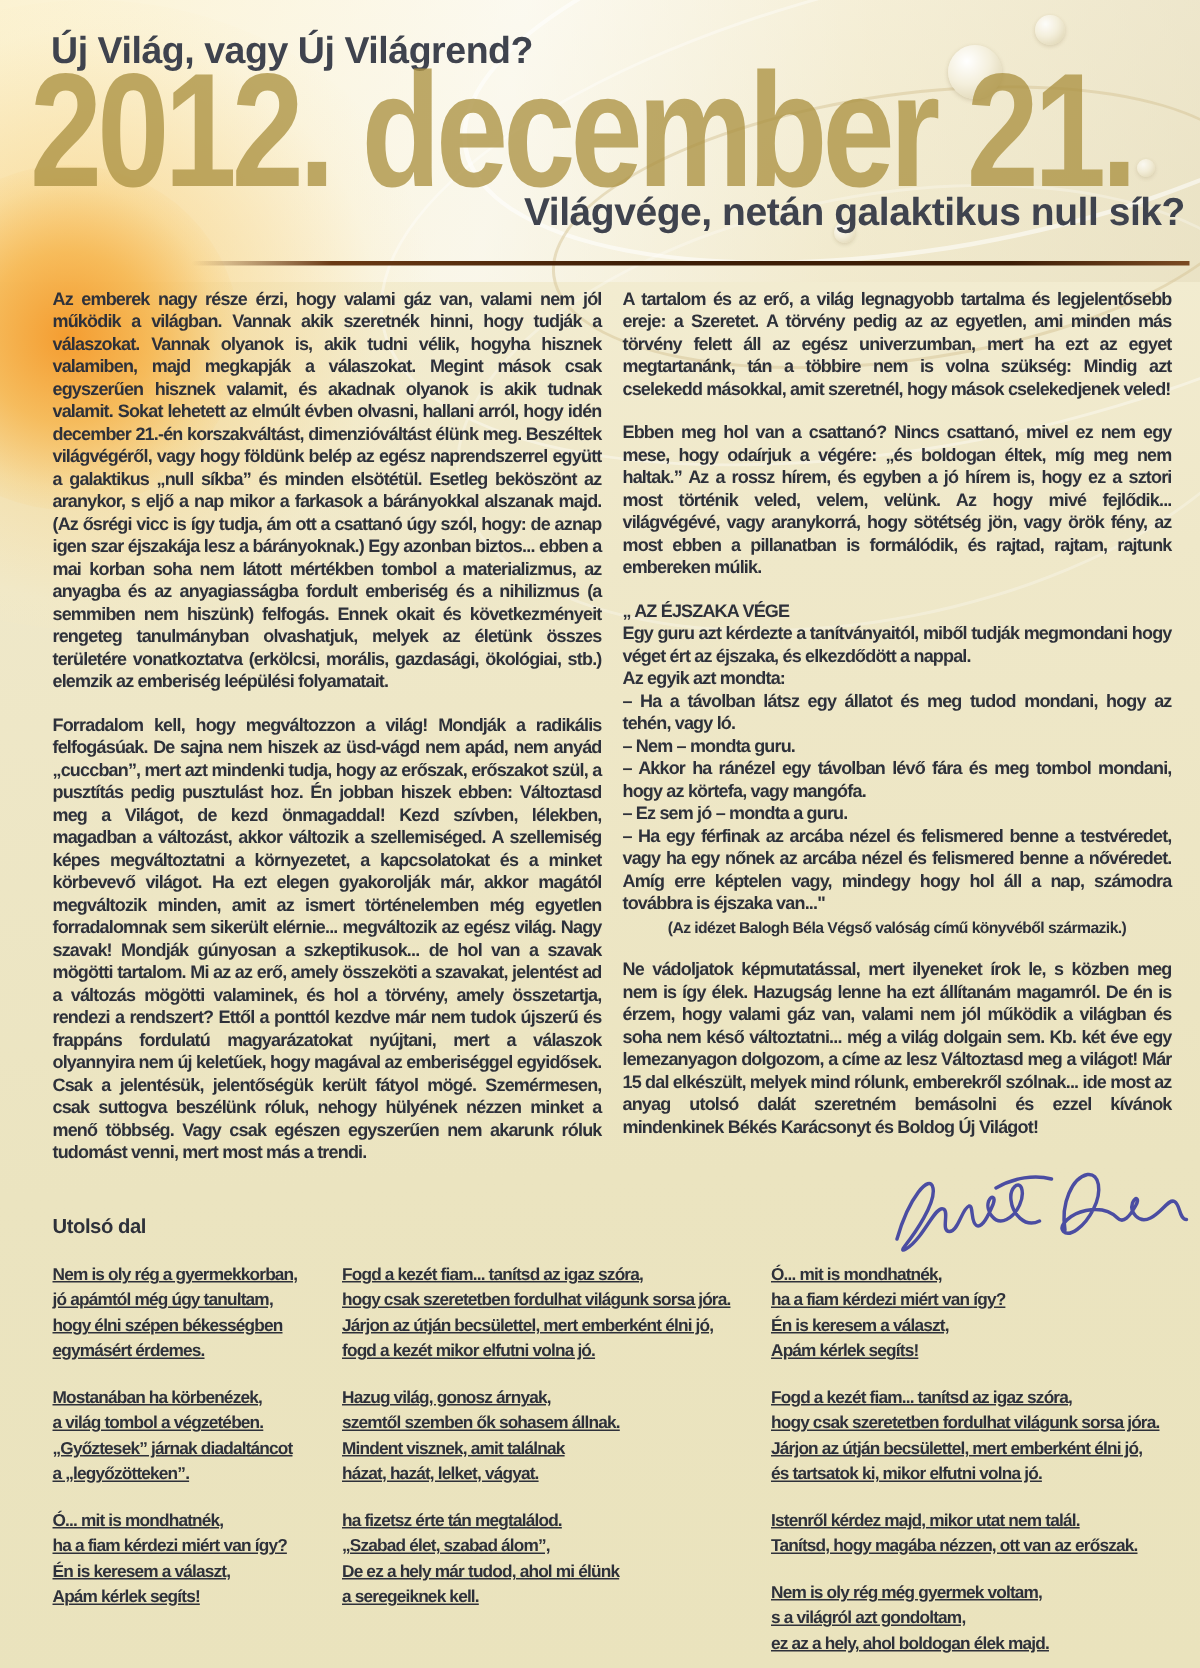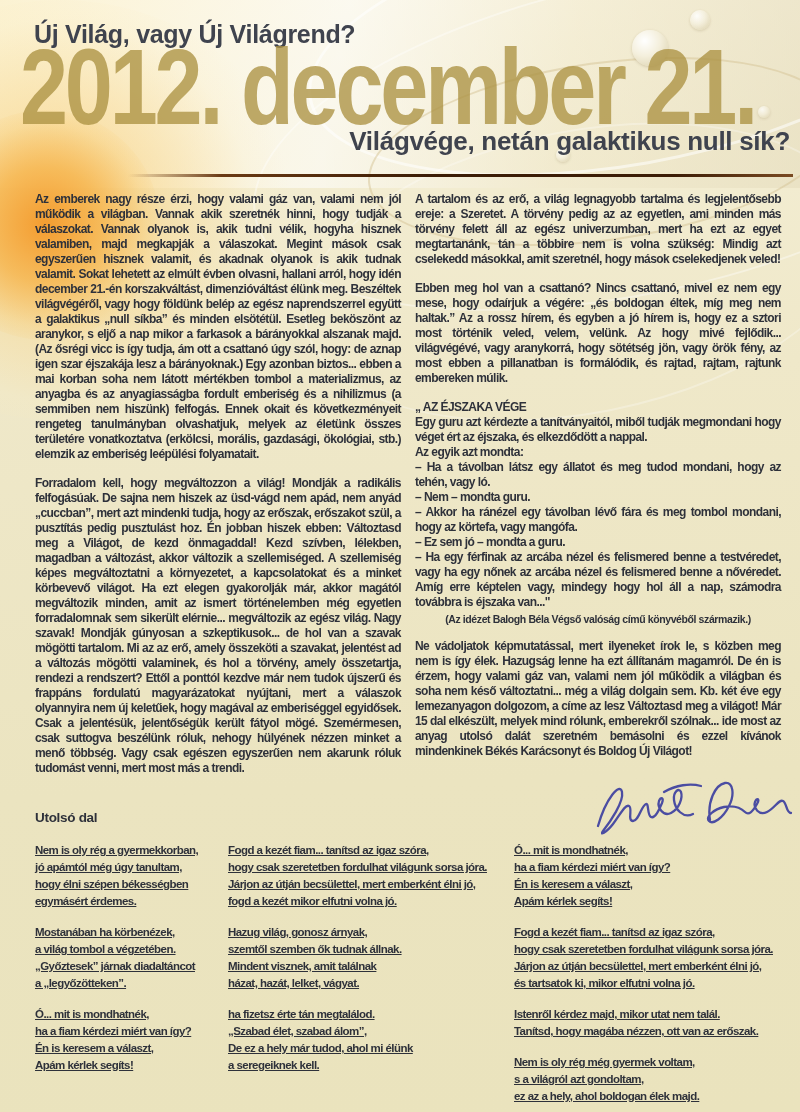--- a/index.html
+++ b/index.html
@@ -132,21 +132,21 @@
     </div>
   <div class="song-col song-col-2">
       <div class="stanza">
         <div class="poem-line">Fogd a kezét fiam... tanítsd az igaz szóra,</div>
         <div class="poem-line">hogy csak szeretetben fordulhat világunk sorsa jóra.</div>
         <div class="poem-line">Járjon az útján becsülettel, mert emberként élni jó,</div>
         <div class="poem-line">fogd a kezét mikor elfutni volna jó.</div>
       </div>
       <div class="stanza">
         <div class="poem-line">Hazug világ, gonosz árnyak,</div>
-        <div class="poem-line">szemtől szemben ők tudnak állnak.</div>
+        <div class="poem-line">szemtől szemben ők sohasem állnak.</div>
         <div class="poem-line">Mindent visznek, amit találnak</div>
         <div class="poem-line">házat, hazát, lelket, vágyat.</div>
       </div>
       <div class="stanza">
         <div class="poem-line">ha fizetsz érte tán megtalálod.</div>
         <div class="poem-line">„Szabad élet, szabad álom”,</div>
         <div class="poem-line">De ez a hely már tudod, ahol mi élünk</div>
         <div class="poem-line">a seregeiknek kell.</div>
       </div>
     </div>

